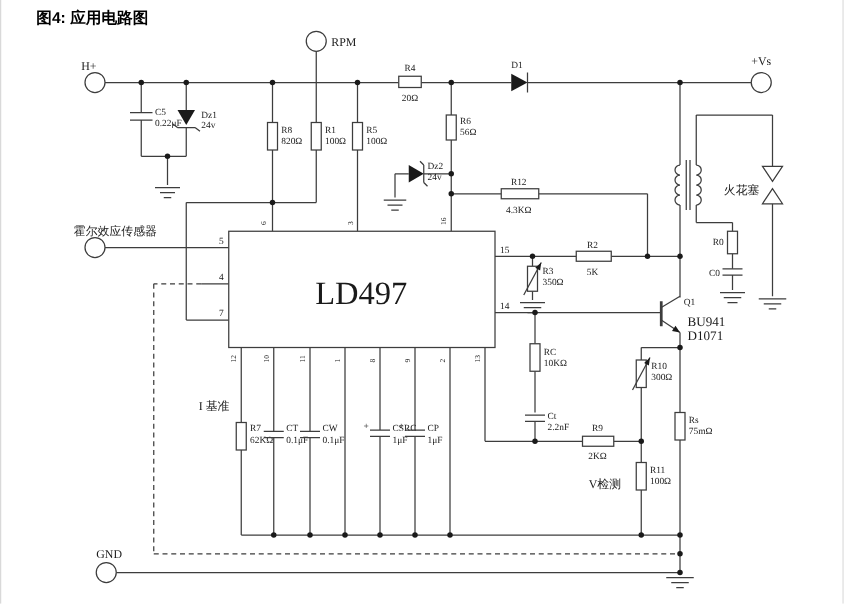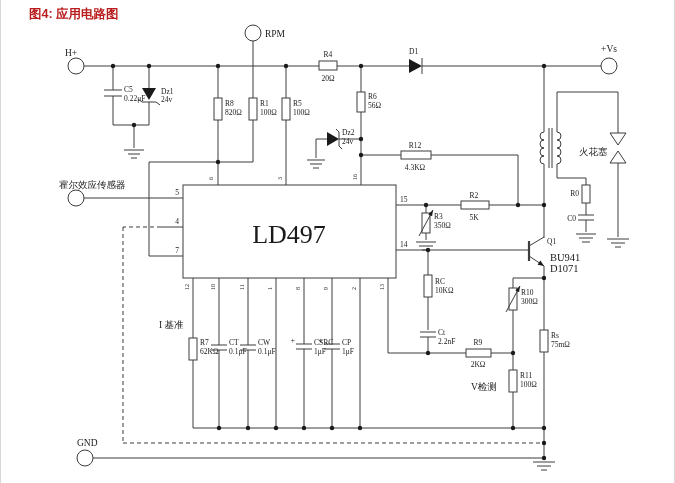--- a/index.html
+++ b/index.html
@@ -1,19 +1,19 @@
 <!DOCTYPE html>
 <html><head>
 <meta charset="utf-8">
 <style>
   html,body{margin:0;padding:0;background:#fff;}
   .page{width:675px;height:483px;position:relative;background:#fff;
         border-left:1px solid #d9d9d9;border-right:1px solid #d9d9d9;box-sizing:border-box;
         font-family:"Liberation Sans",sans-serif;}
-  .title{position:absolute;left:28px;top:6px;font-size:12.5px;color:#b91c1c;font-weight:bold;}
+  .title{position:absolute;left:28px;top:6px;font-size:12.5px;color:#000000;font-weight:bold;}
   .title .fig-num{font-weight:bold;}
   svg{position:absolute;left:0;top:0;}
   .wire{stroke:#3d3d3d;stroke-width:1;fill:none;}
   .dash{stroke:#3d3d3d;stroke-width:1;fill:none;stroke-dasharray:4,3;}
   .box{stroke:#3d3d3d;stroke-width:1;fill:#fff;}
   .fillshape{fill:#1a1a1a;stroke:none;}
   .dot{fill:#1a1a1a;stroke:none;}
   text{fill:#1a1a1a;font-family:"Liberation Serif",serif;}
   .t7{font-size:7.5px;}
   .t6{font-size:6px;}

